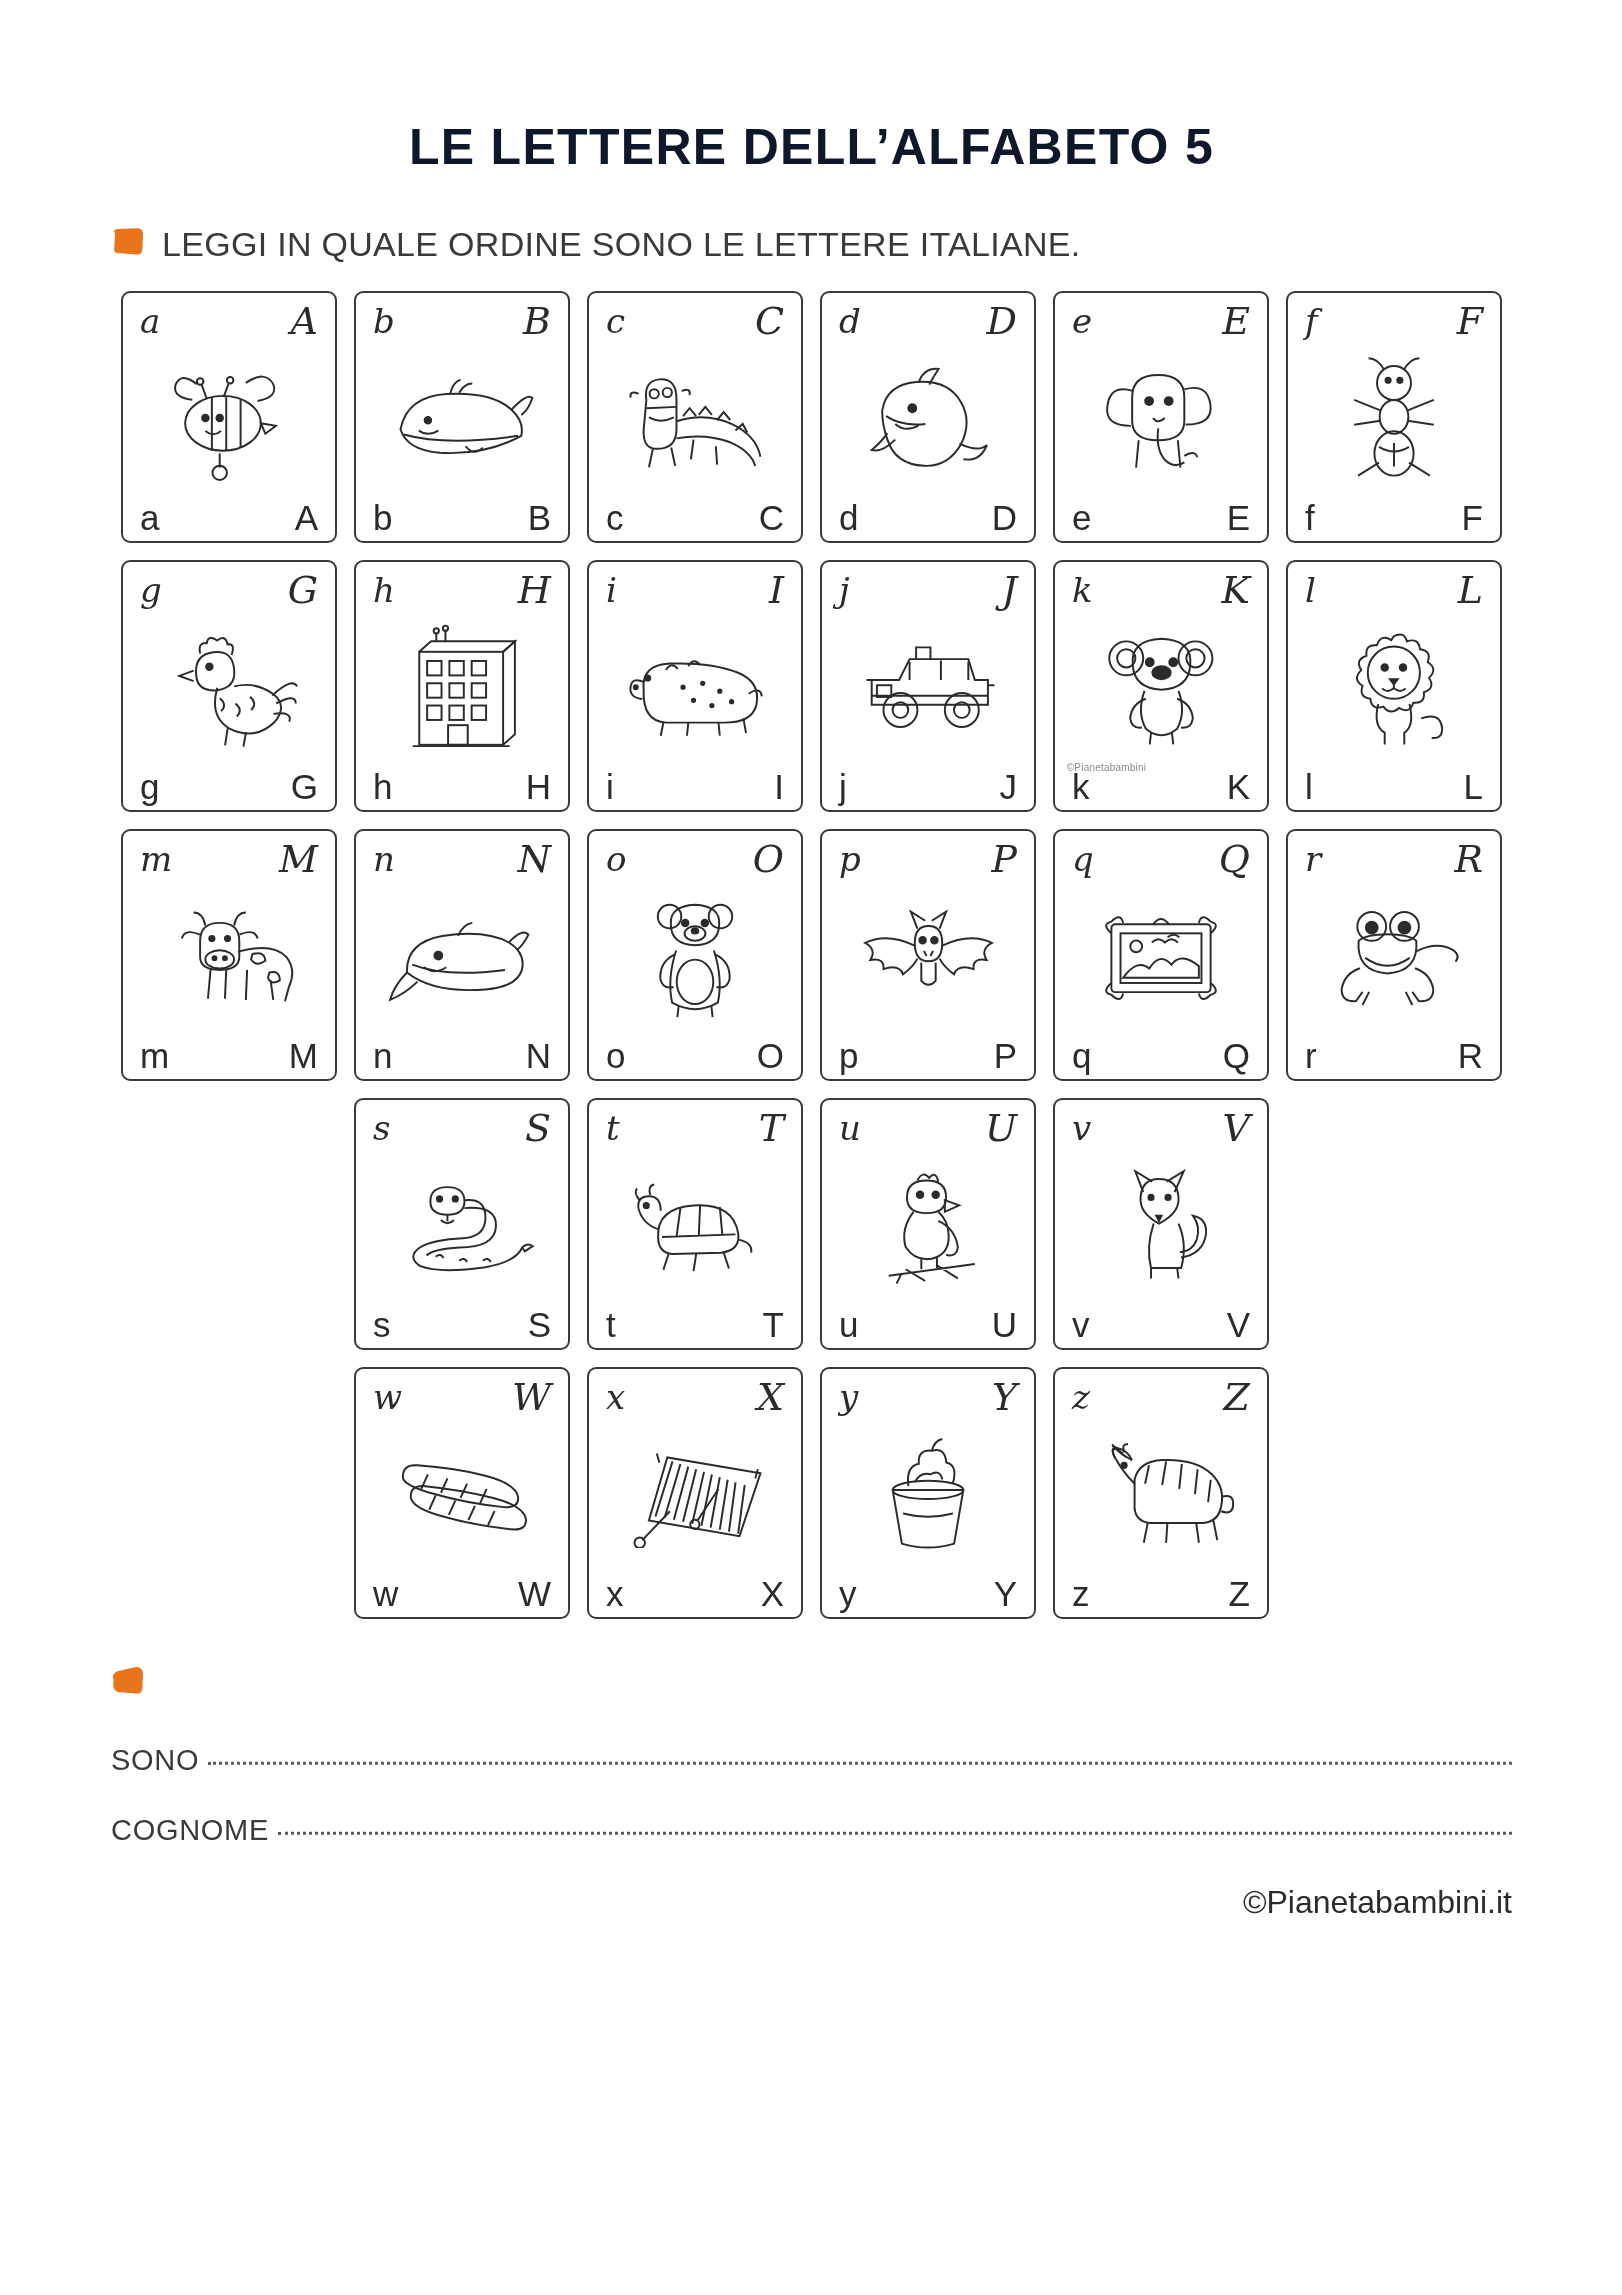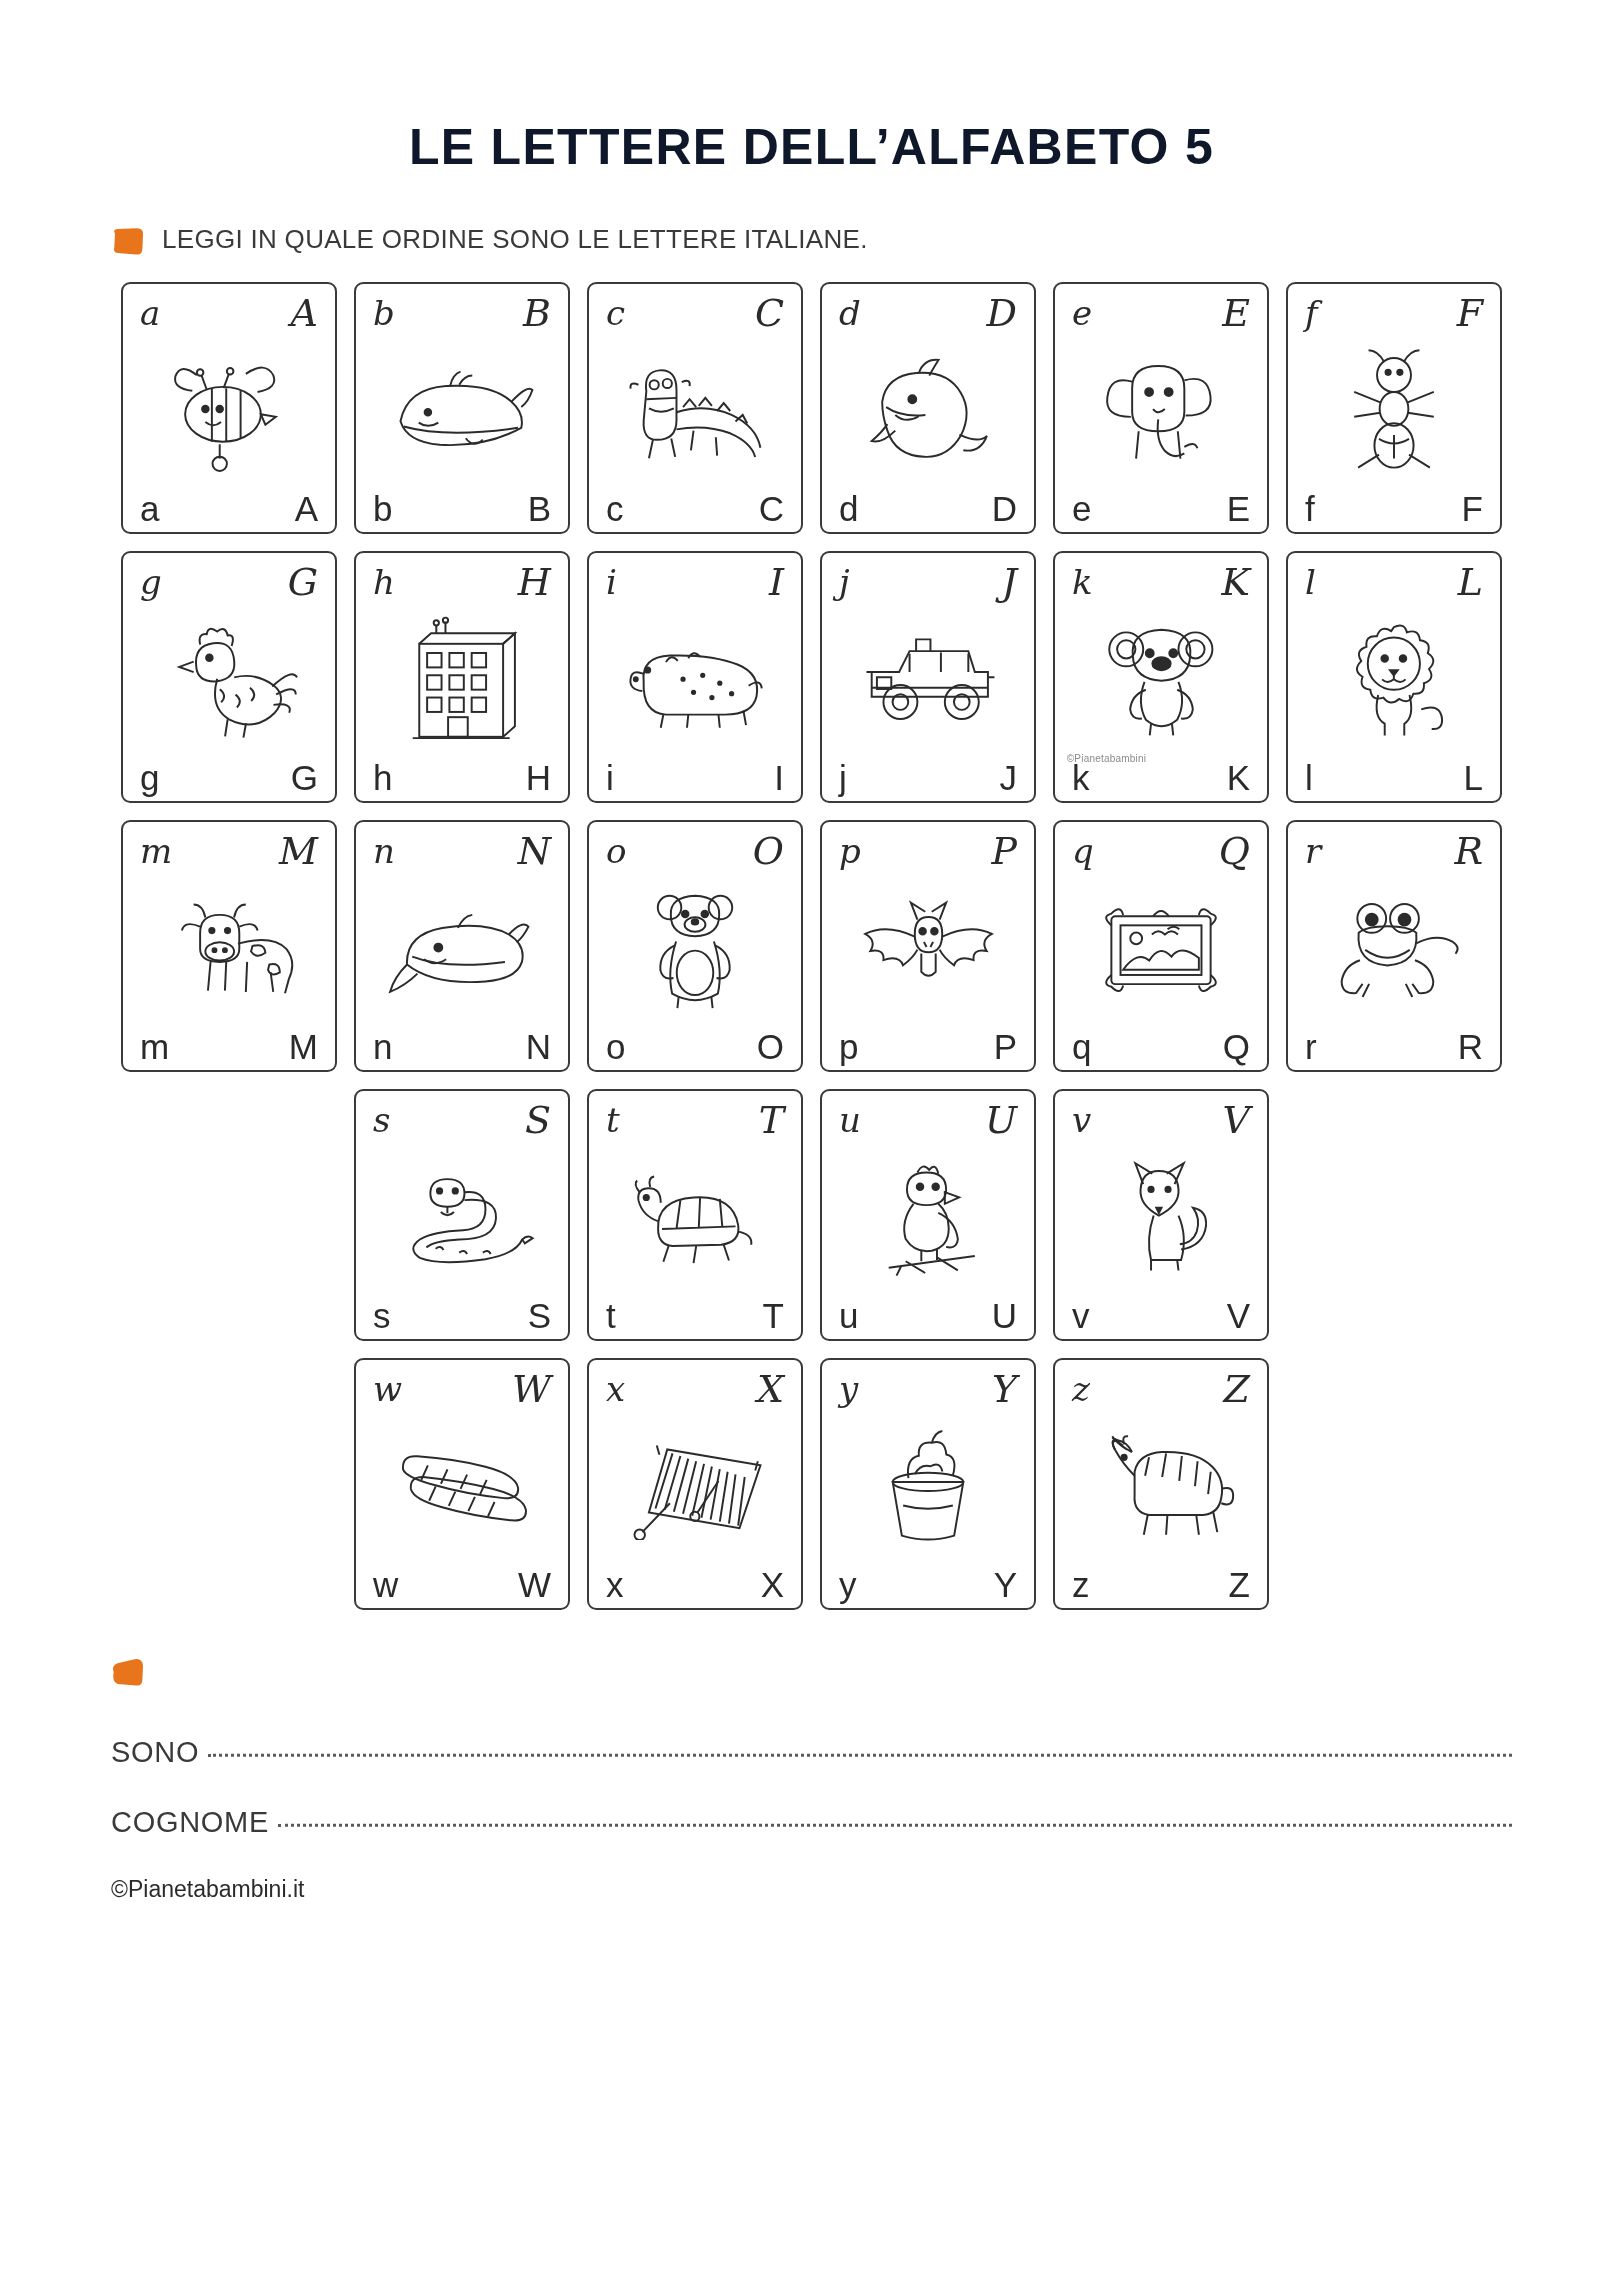--- a/index.html
+++ b/index.html
@@ -34,21 +34,21 @@
     display: flex;
     align-items: flex-start;
     gap: 17px;
     margin-bottom: 23.6px;
   }
   .bullet {
     flex: 0 0 auto;
     margin-top: 5.2px;
   }
   .instruction-text {
-    font-size: 26px;
+    font-size: 34px;
     color: #3a3a3a;
     letter-spacing: 0.3px;
     line-height: 1.35;
     font-weight: 500;
   }
   .grid {
     display: flex;
     flex-direction: column;
     gap: 17px;
     align-items: center;
@@ -134,22 +134,22 @@
     white-space: nowrap;
     margin-right: 9.2px;
   }
   .dots {
     flex: 1 1 auto;
     border-bottom: 3.3px dotted #5a5a5a;
     height: 6.5px;
     transform: translateY(-5.2px);
   }
   .footer {
-    text-align: left;
-    font-size: 23px;
+    text-align: right;
+    font-size: 32px;
     color: #2b2b2b;
     margin-top: 26px;
     font-weight: 500;
   }
 </style>
 </head>
 <body>
 
 <div class="page">
 

